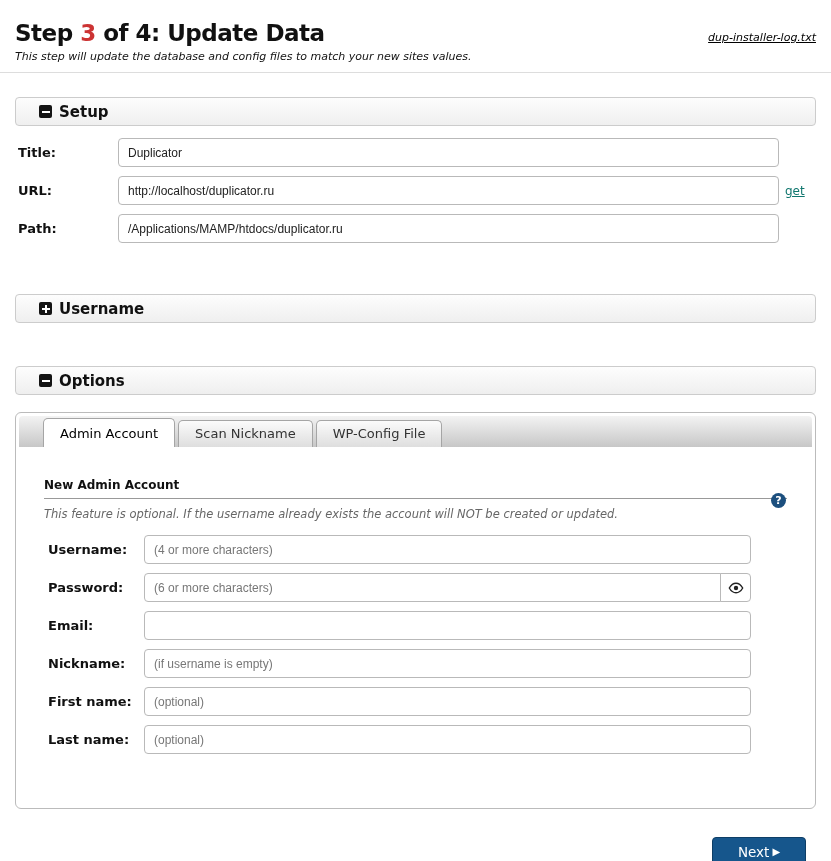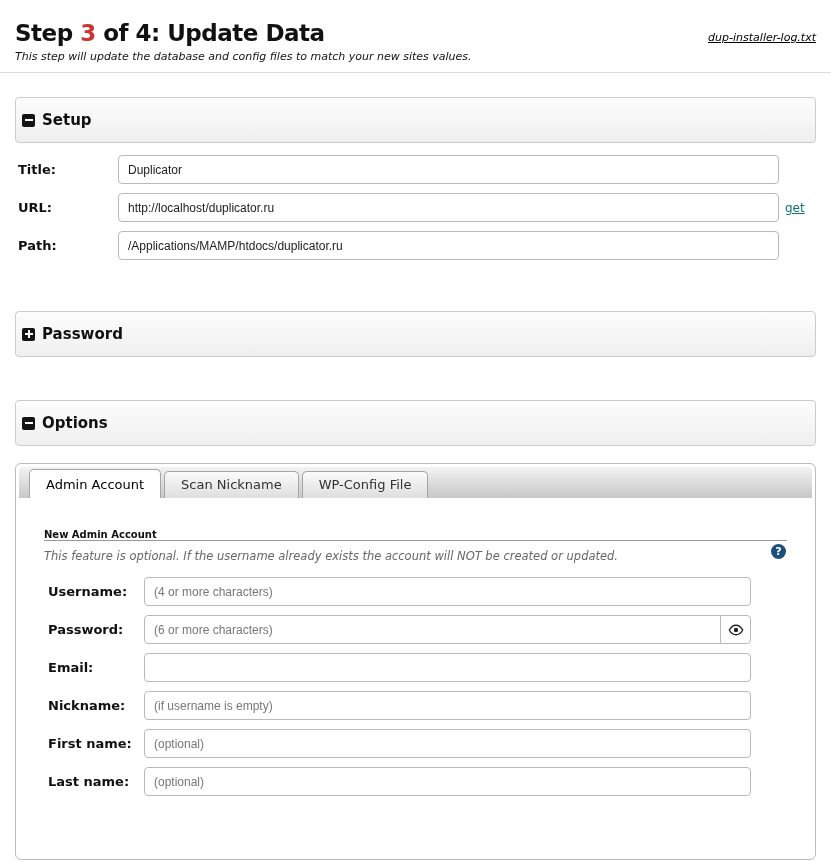--- a/index.html
+++ b/index.html
@@ -16,25 +16,25 @@
   
   .header-top { display:flex; justify-content:space-between; align-items:baseline; padding-top:20px;gap:20px; }
   h1.page-title { margin:0; font-size:23px; font-weight:bold; letter-spacing:-0.5px; line-height:1.15; }
   .step-number { color:#CC3333; }
   .log-link { font-style:italic; font-size:11px; color:#000; text-decoration:underline; cursor:pointer; white-space:nowrap; }
   .subtitle { font-style:italic; font-size:11px; margin-top:4px; color:#111; }
   .top-divider { border:none; border-top:1px solid #ddd; margin:9px -15px 24px -15px; }
 
   
   .section-header {
-    height:46px;
+    height:29px;
     border:1px solid #ccc; border-radius:4px;
     background:linear-gradient(#fdfdfd,#efefef);
     display:flex; align-items:center; gap:7px;
-    padding:0 6px;
+    padding:0 23px;
     font-size:15px; font-weight:bold;
     cursor:pointer;
   }
   .collapse-icon { width:13px; height:13px; background:#141414; border-radius:2px; position:relative; display:inline-block; flex:0 0 auto; }
   .collapse-icon::before { content:""; position:absolute; left:2.5px; right:2.5px; top:5.5px; height:2px; background:#fff; }
   .collapse-icon.plus::after { content:""; position:absolute; top:2.5px; bottom:2.5px; left:5.5px; width:2px; background:#fff; }
 
   
   .setup-form { margin-top:12px; }
   .setup-row { display:flex; align-items:center; margin-bottom:9px; height:29px; }
@@ -58,21 +58,21 @@
     height:397px;
     background:#fff;
     padding:3px;
     position:relative;
   }
   .tab-bar {
     height:31px;
     background:linear-gradient(#f3f3f3,#c7c7c7);
     border-radius:4px 4px 0 0;
     display:flex; align-items:flex-end;
-    padding-left:10px;
+    padding-left:24px;
   }
   .tab {
     height:27px; line-height:26px;
     padding:0 16px;
     margin-right:3px;
     font-size:13px; color:#333;
     background:linear-gradient(#fbfbfb,#dedede);
     border:1px solid #a5a5a5; border-bottom:none;
     border-radius:5px 5px 0 0;
     cursor:pointer; white-space:nowrap;
@@ -85,22 +85,23 @@
   .tab-content { position:relative; padding:0 25px; }
   .help-icon {
     position:absolute; top:15px; right:26px;
     width:15px; height:15px; border-radius:50%;
     background:#1C4F7E; color:#fff;
     font-size:11px; font-weight:bold; text-align:center; line-height:15px;
     cursor:pointer;
   }
   .admin-heading {
     margin:31px 0 0 0;
-    font-size:10px; font-weight:bold;
+    font-size:12px; font-weight:bold;
     border-bottom:1px solid #999;
+    padding-bottom:6px;
   }
   .admin-note {
     margin-top:8px;
     text-align:left;
     font-style:italic; font-size:11.5px; color:#666;
   }
   .admin-form { margin-top:14px; }
   .admin-row { display:flex; align-items:center; margin-bottom:9px; height:29px; }
   .admin-label { width:100px; font-size:13px; font-weight:bold; padding-left:4px; flex:0 0 auto; }
   .admin-input { width:607px; }
@@ -155,21 +156,21 @@
     <div class="setup-row">
       <span class="setup-label">Path:</span>
       <input class="text-input setup-input" type="text" value="/Applications/MAMP/htdocs/duplicator.ru" style="">
     </div>
   </div>
 
   <div class="gap-a"></div>
 
   <div class="section-header">
     <span class="collapse-icon plus"></span>
-    <span>Password</span>
+    <span>Username</span>
   </div>
 
   <div class="gap-b"></div>
 
   <div class="section-header">
     <span class="collapse-icon"></span>
     <span>Options</span>
   </div>
 
   <div class="tab-panel">

